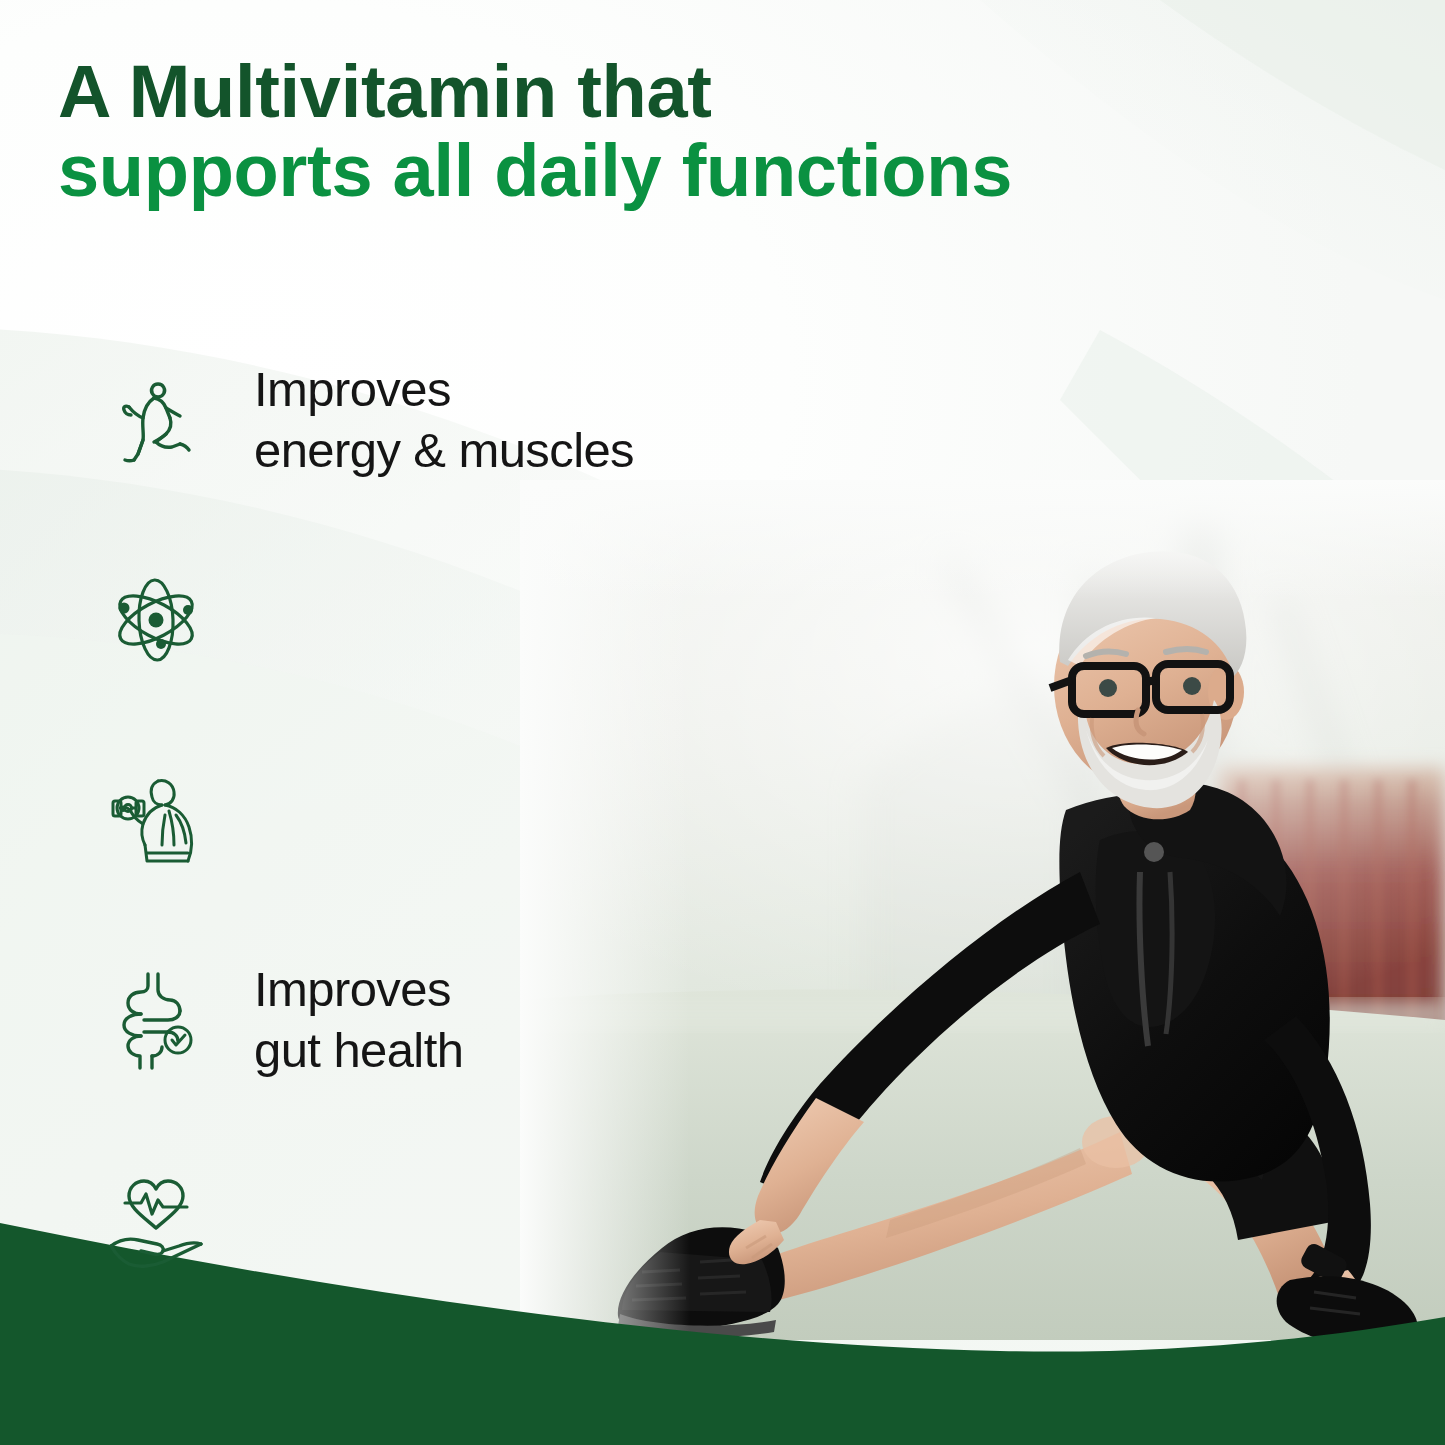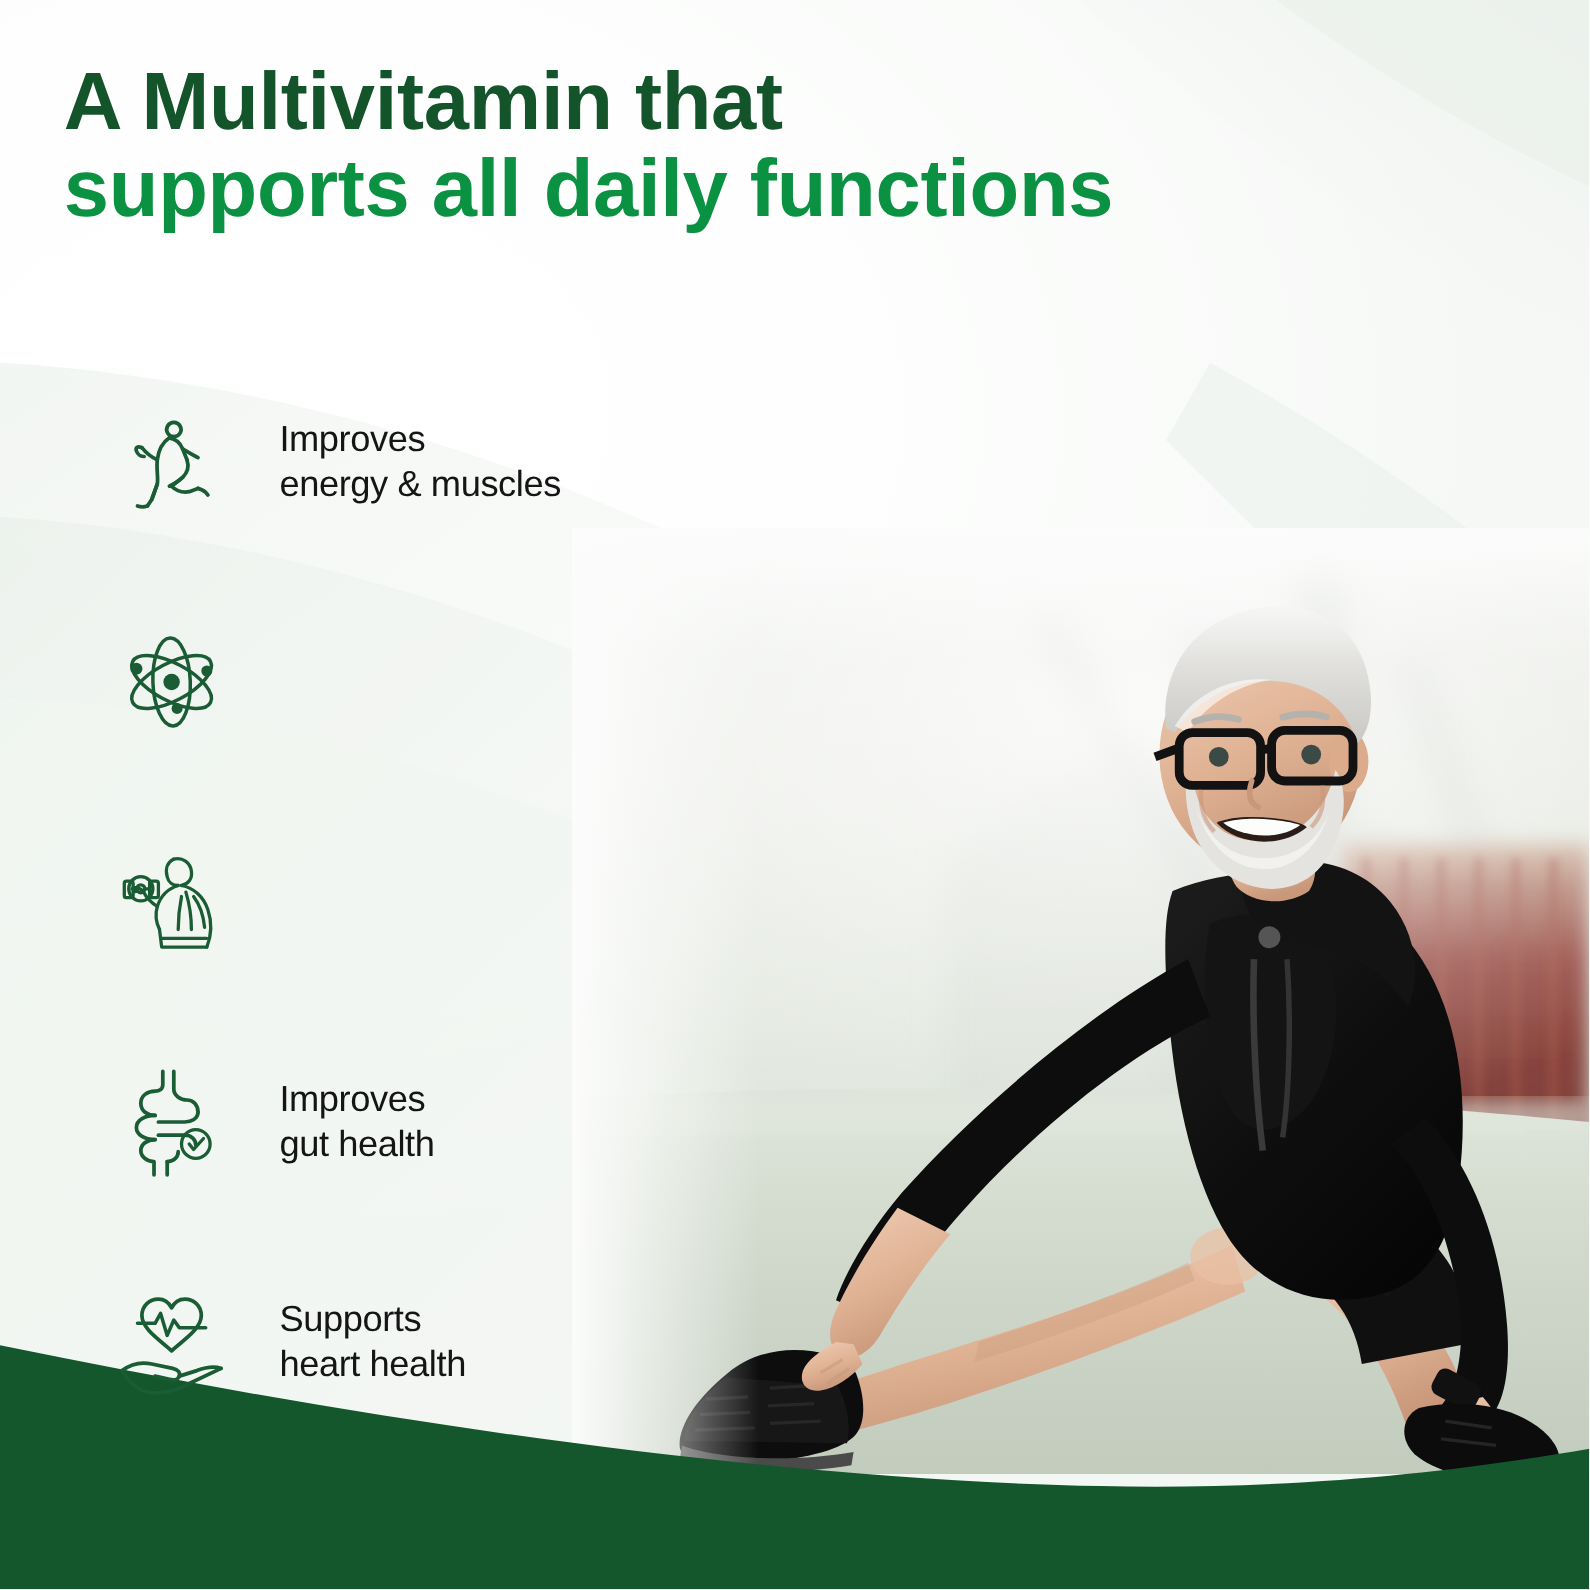--- a/index.html
+++ b/index.html
@@ -79,21 +79,21 @@
     width:112px;
     min-width:112px;
     height:104px;
     display:flex;
     align-items:center;
     justify-content:center;
   }
   .feature-icon svg { display:block; }
   .feature-text {
     margin-left:42px;
-    font-size:33px;
+    font-size:49px;
     line-height:1.24;
     color:#151515;
     letter-spacing:-0.012em;
     white-space:pre-line;
   }
 </style>
 </head>
 <body>
 
 <div id="banner">
@@ -434,19 +434,17 @@
         <svg width="102" height="100" viewBox="0 0 102 100" fill="none" stroke="#1a5c34" stroke-width="3.4" stroke-linecap="round" stroke-linejoin="round">
           <path d="M51 58 C40 48 24 38 24 26 C24 17 31 11 39 11 C45 11 49 15 51 19
                    C53 15 57 11 63 11 C71 11 78 17 78 26 C78 38 62 48 51 58 Z"></path>
           <path d="M20 33 L36 33 L41 24 L47 44 L53 30 L58 37 L82 37" stroke-width="3.2" fill="none"></path>
           <path d="M6 76 C14 70 24 68 33 70 L52 74 C57 75 59 78 58 81
                    C57 84 53 85 49 84 L36 81"></path>
           <path d="M58 81 L74 76 C82 73 90 72 96 74"></path>
           <path d="M6 76 C10 83 16 90 24 94 C34 98 48 96 58 92 L96 74"></path>
         </svg>
       </span>
-      <span class="feature-text">Supports
-heart health</span>
     </div>
 
   </div>
 
 </div>
 
 </body></html>

